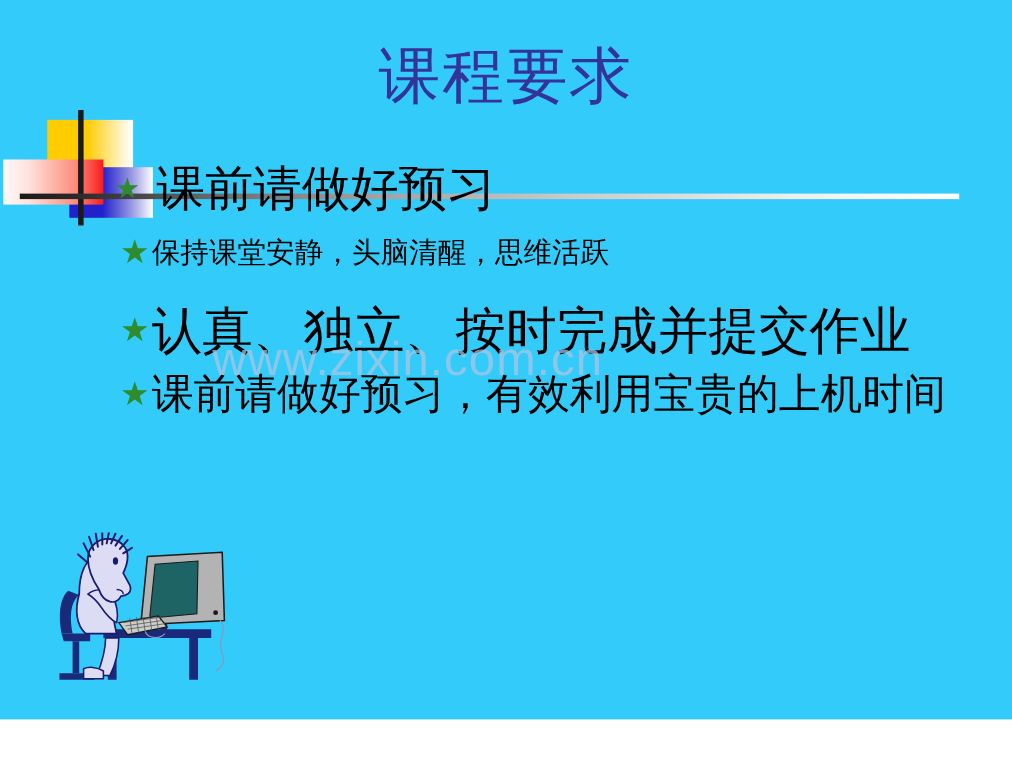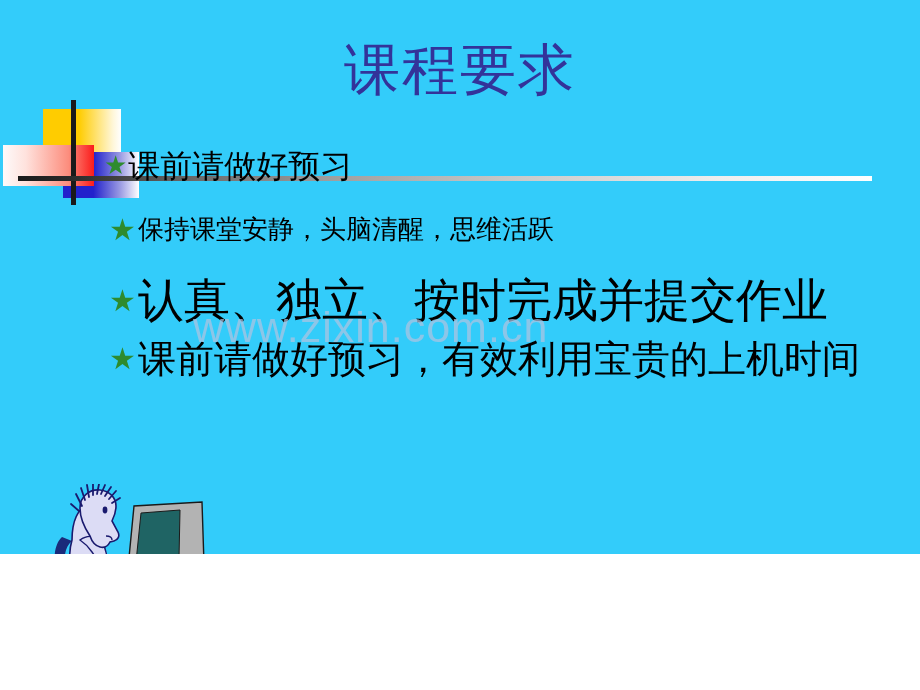--- a/index.html
+++ b/index.html
@@ -9,21 +9,21 @@
   body {
     width: 920px;
     height: 690px;
     overflow: hidden;
     font-family: "Liberation Serif", "DejaVu Serif", serif;
   }
 
   #slide {
     position: relative;
     width: 920px;
-    height: 554px;
+    height: 654px;
     background: #33ccfa;
     overflow: hidden;
   }
 
   
   #slide-title {
     position: absolute;
     left: 0;
     top: 34px;
     width: 920px;
@@ -105,21 +105,21 @@
     display: inline-block;
   }
   .bullet .btext {
     color: #000000;
     font-family: "Liberation Serif", "DejaVu Serif", serif;
     line-height: 1;
   }
 
   .bullet-0 { left: 0px;  top: 10px; }
   .bullet-0 .star  { font-size: 26px; margin-right: 1px; }
-  .bullet-0 .btext { font-size: 32px; letter-spacing: 0px; }
+  .bullet-0 .btext { font-size: 44px; letter-spacing: 0px; margin-left: 14px; }
 
   .bullet-1 { left: 5px;  top: 75px; }
   .bullet-1 .star  { font-size: 30px; margin-right: 2px; }
   .bullet-1 .btext { font-size: 26px; letter-spacing: 0px; }
 
   .bullet-2 { left: 5px;  top: 138px; }
   .bullet-2 .star  { font-size: 30px; margin-right: 2px; }
   .bullet-2 .btext { font-size: 46px; letter-spacing: 0px; }
 
   .bullet-3 { left: 5px;  top: 200px; }

